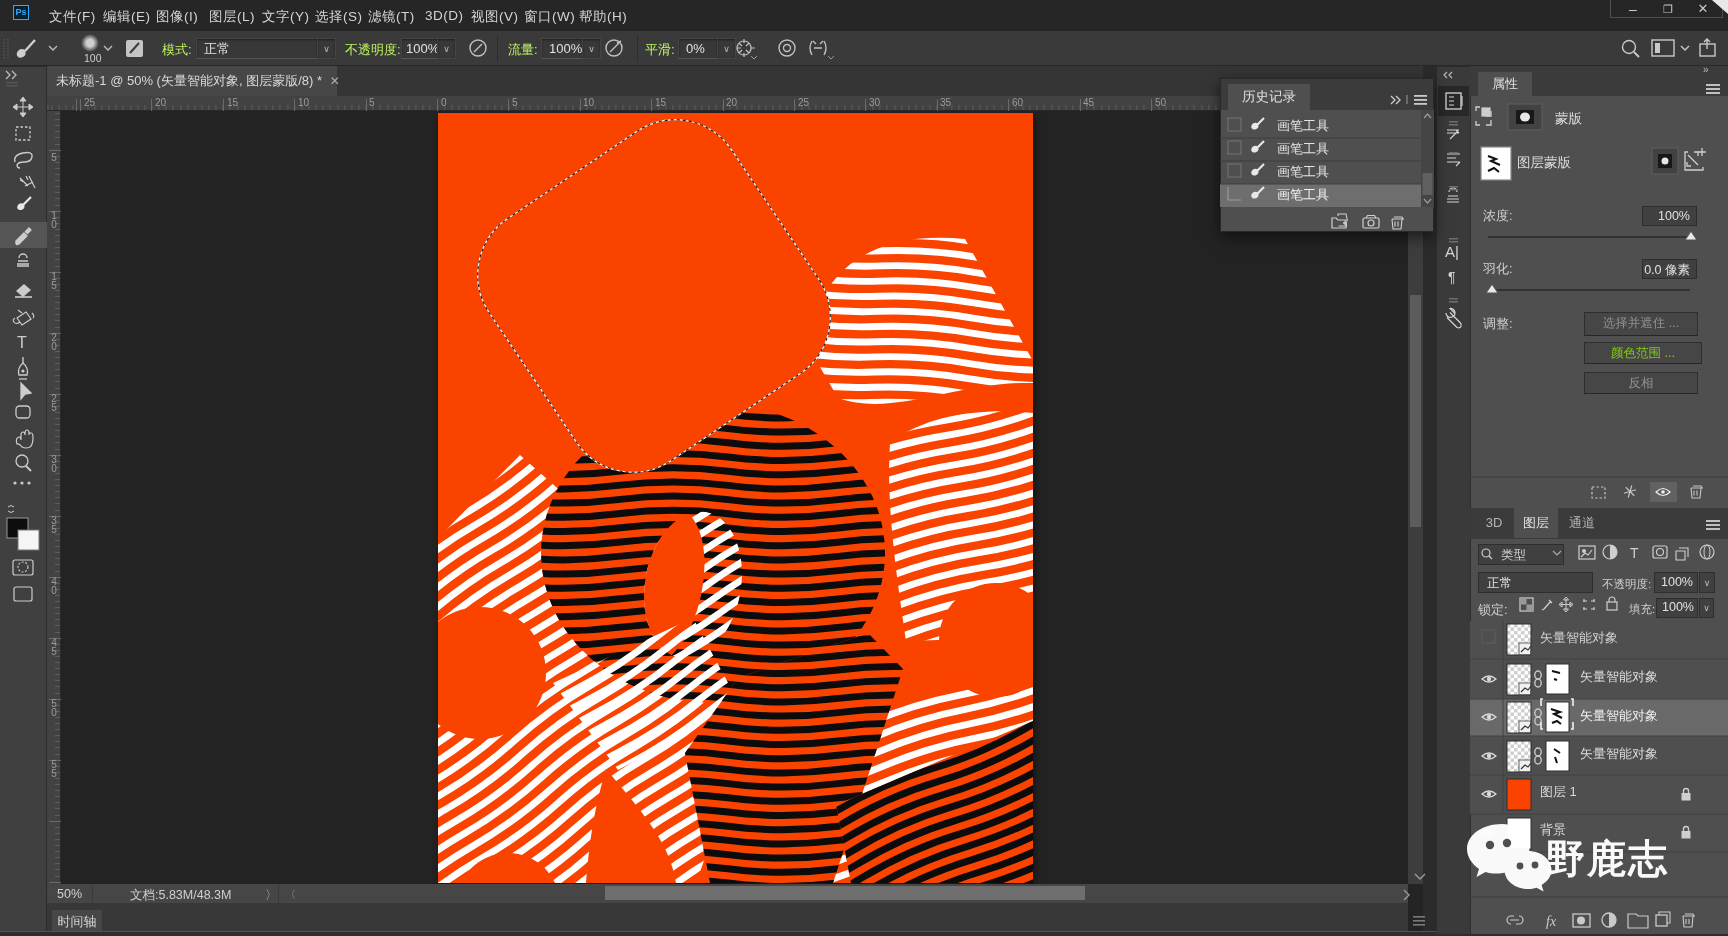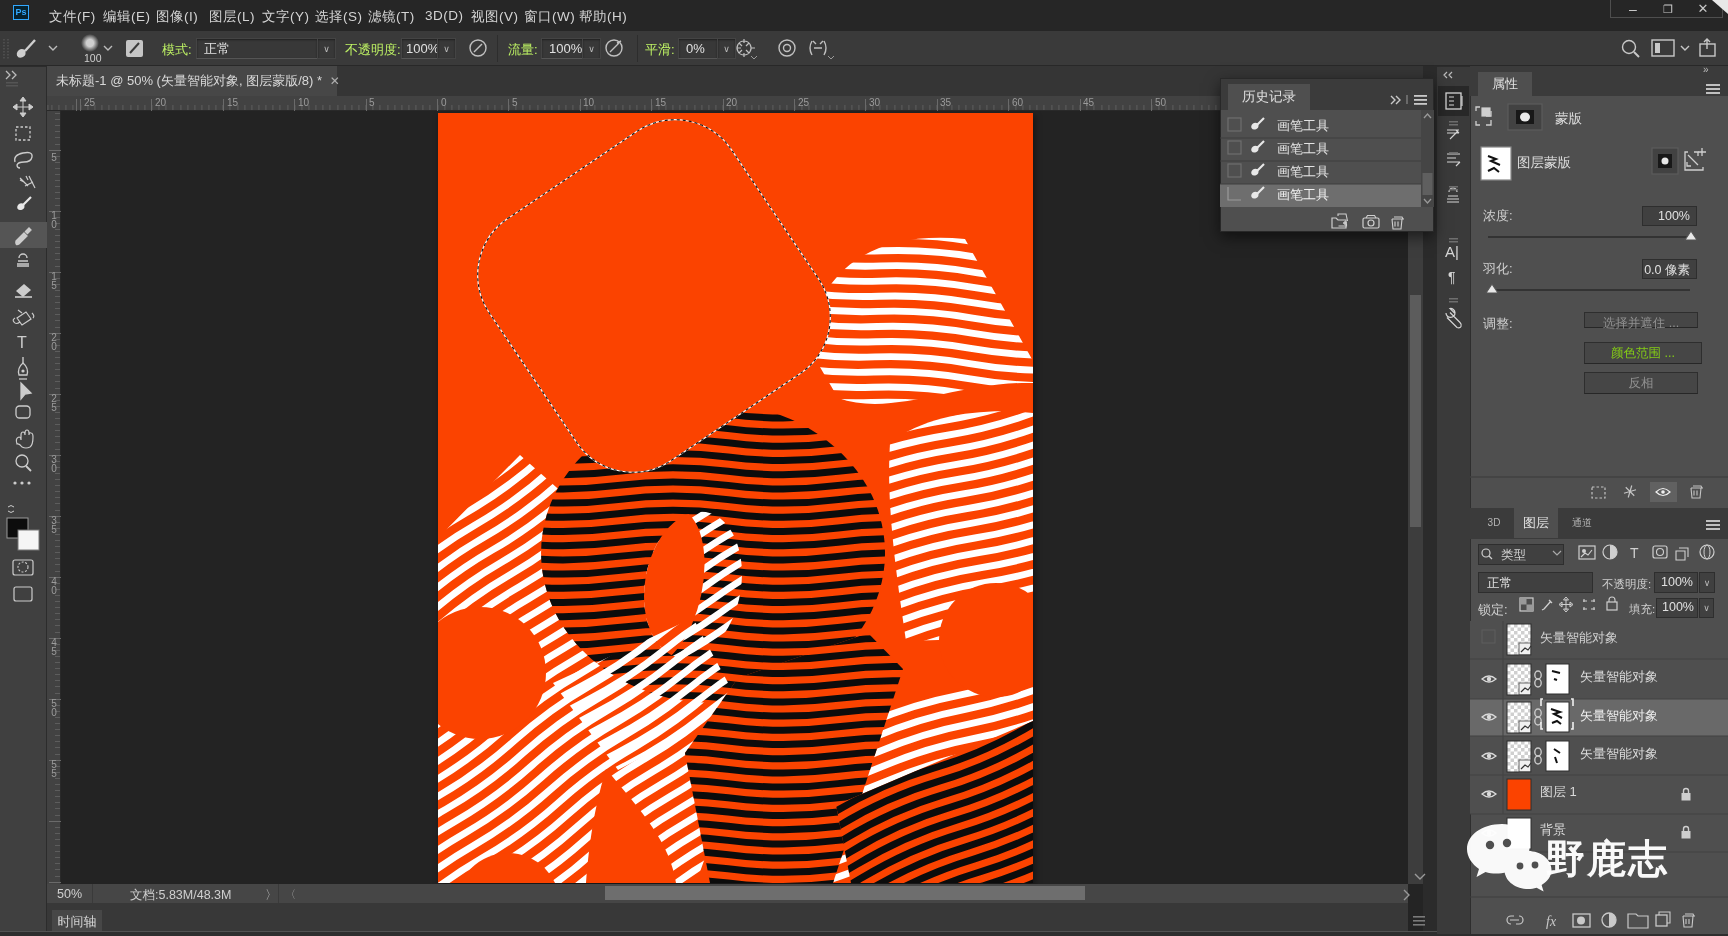--- a/index.html
+++ b/index.html
@@ -23,21 +23,21 @@
 #vscroll{left:1408px;top:111px;width:15px;height:773px;background:#3d3d3d}
 #vthumb{left:1410px;top:295px;width:11px;height:232px;background:#5c5c5c}
 #rgap{left:1423px;top:66px;width:14px;height:868px;background:#2b2b2b}
 #statusbar{left:47px;top:884px;width:1361px;height:19px;background:#464646;font-size:12.5px;color:#d0d0d0}
 #timeline{left:47px;top:903px;width:1361px;height:31px;background:#383838}
 #ttab{position:absolute;left:52px;top:910px;width:50px;height:24px;background:#474747;font-size:13px;color:#d6d6d6;text-align:center;line-height:24px}
 #botstrip{left:0;top:931px;width:1728px;height:5px;background:#2e2e2e;border-top:1px solid #525252}
 #iconstrip{left:1437px;top:66px;width:33px;height:868px;background:#3a3a3a;border-top:1px solid #2c2c2c}
 #rightpanels{left:1470px;top:66px;width:258px;height:868px;background:#4f4f4f;border-left:1px solid #2e2e2e}
 .ptab{position:absolute;background:#4f4f4f;font-size:13px;color:#e2e2e2;text-align:center}
-.ptabdim{position:absolute;font-size:10px;color:#b5b5b5;text-align:center}
+.ptabdim{position:absolute;font-size:13px;color:#b5b5b5;text-align:center}
 .pinput{position:absolute;background:#404040;border:1px solid #2e2e2e;font-size:12.5px;color:#e0e0e0}
 .btn{position:absolute;background:#464646;border:1px solid #2e2e2e;border-bottom-color:#272727;font-size:12.5px;text-align:center}
 .rn{position:absolute;top:1px;font-size:10px;color:#9b9b9b}
 .rv{position:absolute;left:3px;font-size:10px;line-height:9px;color:#9b9b9b;text-align:center;width:8px}
 </style></head>
 <body>
 <div class="abs" id="menubar"></div>
 <div class="abs" id="pslogo">Ps</div>
 <span class="mi" style="left:49px">文件(F)</span>
 <span class="mi" style="left:103px">编辑(E)</span>
@@ -573,21 +573,21 @@
     <path d="M221 392 h12 m-10 -2 h8 l1 2 m-11 0 l1 10 h8 l1 -10 m-7 2.5 v5 m3 -5 v5" stroke="#c4c4c4" stroke-width="1.1"></path>
   </g>
   <text x="85" y="27" font-size="13.5" fill="#dedede">蒙版</text>
   <text x="47" y="71" font-size="13.5" fill="#dedede">图层蒙版</text>
   <text x="13" y="124" font-size="13px" fill="#d0d0d0">浓度:</text>
   <text x="13" y="177" font-size="13px" fill="#d0d0d0">羽化:</text>
   <text x="13" y="232" font-size="13px" fill="#d0d0d0">调整:</text>
 </svg>
 <div class="pinput" style="left:1642px;top:206px;width:55px;height:20px;text-align:right;padding:2px 6px 0 0">100%</div>
 <div class="pinput" style="left:1642px;top:259px;width:55px;height:20px;text-align:right;padding:2px 6px 0 0">0.0 像素</div>
-<div class="btn" style="left:1584px;top:312px;width:114px;height:16px;color:#909090;line-height:21px">选择并遮住 ...</div>
+<div class="btn" style="left:1584px;top:312px;width:114px;height:24px;color:#909090;line-height:21px">选择并遮住 ...</div>
 <div class="btn" style="left:1584px;top:342px;width:118px;height:22px;color:#84cc16;line-height:21px">颜色范围 ...</div>
 <div class="btn" style="left:1584px;top:372px;width:114px;height:22px;color:#909090;line-height:21px">反相</div>
 
 <div class="abs" style="left:1470px;top:508px;width:258px;height:31px;background:#3b3b3b"></div>
 <div class="ptabdim" style="left:1474px;top:508px;width:40px;height:30px;line-height:30px">3D</div>
 <div class="ptab" style="left:1514px;top:508px;width:44px;height:30px;line-height:30px">图层</div>
 <div class="ptabdim" style="left:1560px;top:508px;width:44px;height:30px;line-height:30px">通道</div>
 <div class="abs" style="left:1706px;top:520px;width:14px;height:2px;background:#c0c0c0;box-shadow:0 4px #c0c0c0,0 8px #c0c0c0"></div>
 <div class="pinput" style="left:1478px;top:544px;width:86px;height:21px;color:#cfcfcf;padding:2px 0 0 22px">类型</div>
 <div class="pinput" style="left:1478px;top:572px;width:115px;height:21px;padding:2px 0 0 8px">正常</div>

